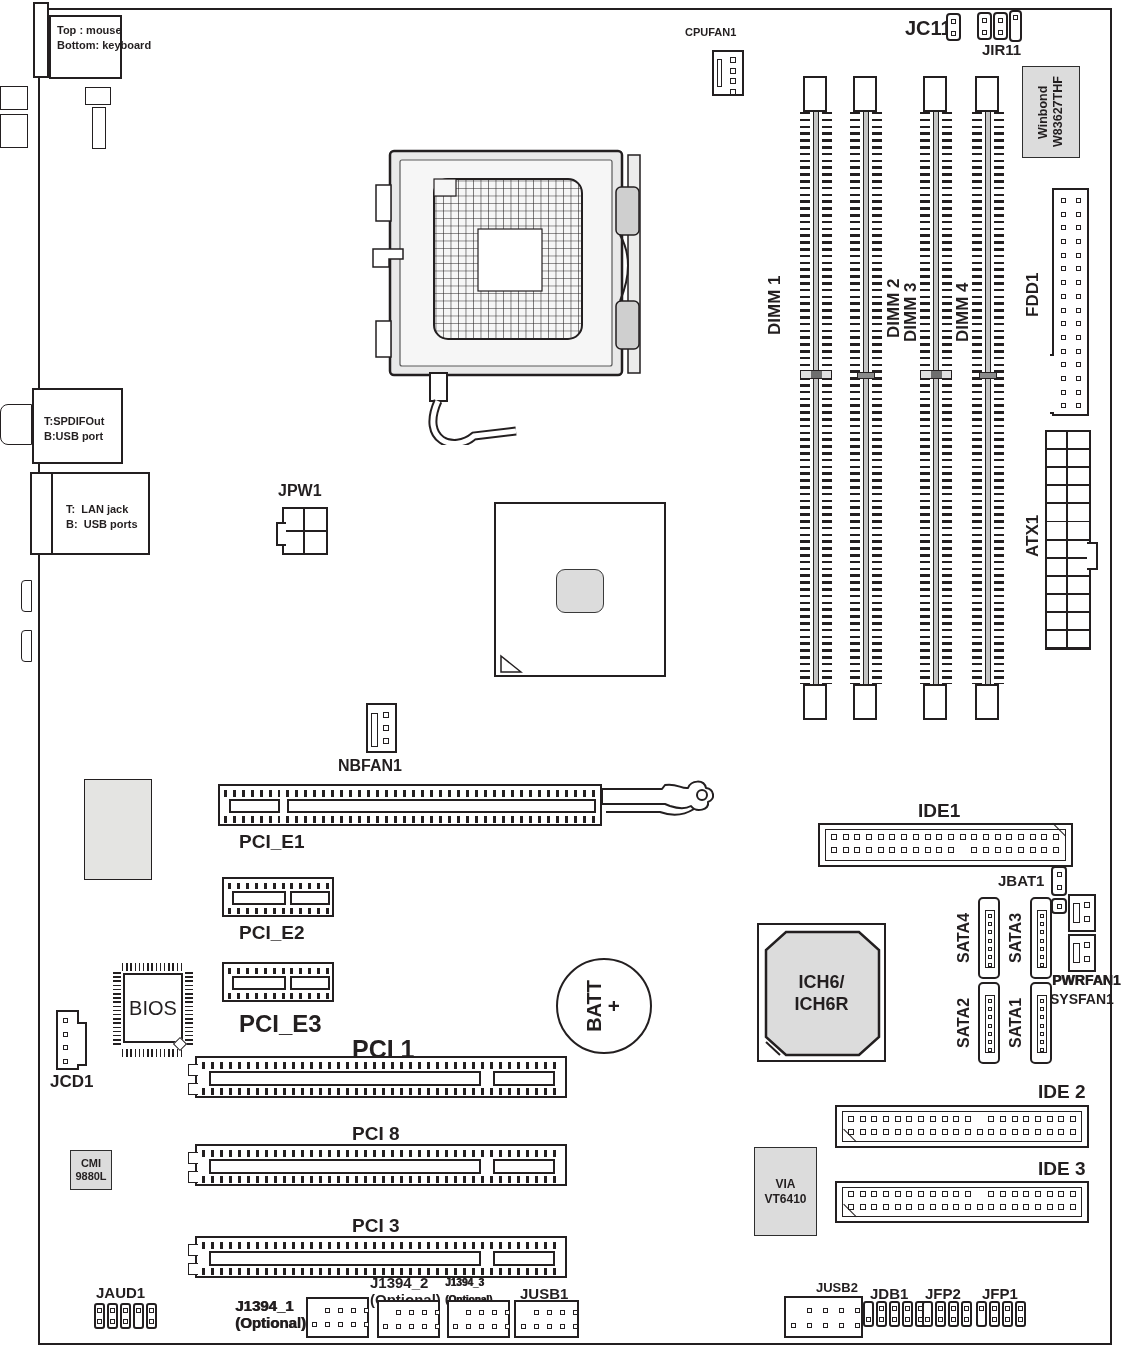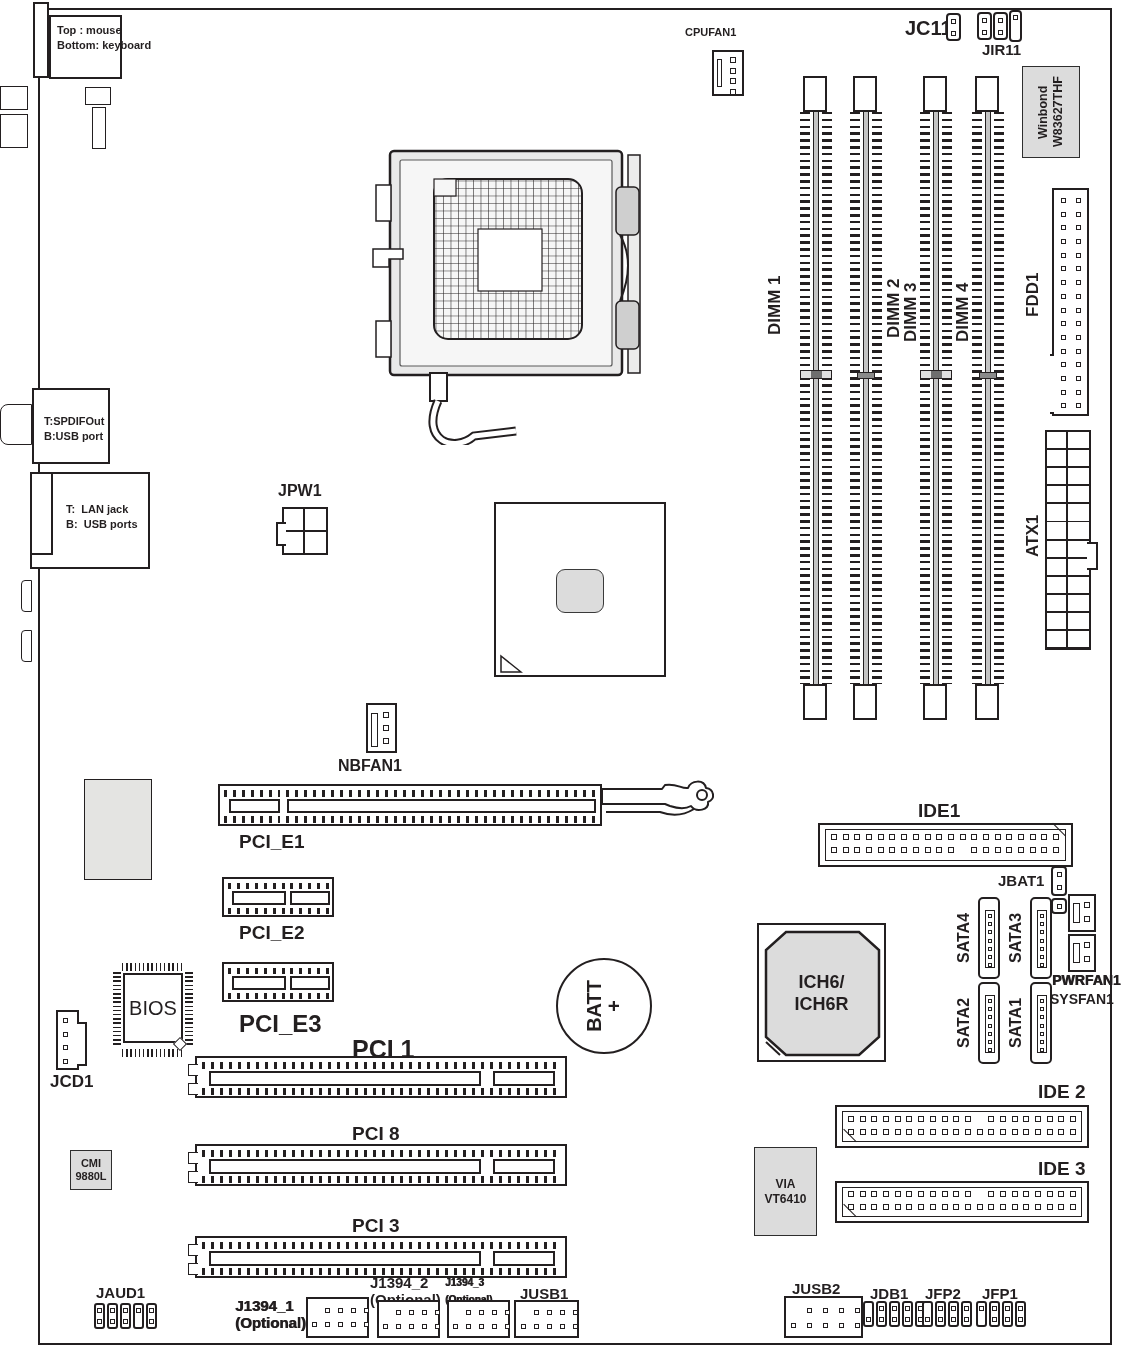--- a/index.html
+++ b/index.html
@@ -60,25 +60,25 @@
   <div class="box" style="left:33px;top:2px;width:16px;height:76px"></div>
   <div class="box" style="left:49px;top:15px;width:73px;height:64px;overflow:visible">
     <div class="io" style="padding:6px 0 0 6px">Top : mouse
 Bottom: keyboard</div>
   </div>
   <div class="box thin" style="left:0;top:86px;width:28px;height:24px"></div>
   <div class="box thin" style="left:0;top:114px;width:28px;height:34px"></div>
   <div class="box thin" style="left:85px;top:87px;width:26px;height:18px"></div>
   <div class="box thin" style="left:92px;top:107px;width:14px;height:42px"></div>
   <div class="box thin" style="left:0;top:404px;width:32px;height:41px;border-radius:8px 0 0 8px"></div>
-  <div class="box" style="left:32px;top:388px;width:78px;height:76px;overflow:visible">
+  <div class="box" style="left:32px;top:388px;width:91px;height:76px;overflow:visible">
     <div class="io" style="padding:24px 0 0 10px">T:SPDIFOut
 B:USB port</div>
   </div>
-  <div class="box" style="left:30px;top:472px;width:120px;height:97px">
+  <div class="box" style="left:30px;top:472px;width:120px;height:83px">
     <div class="io" style="padding:28px 0 0 34px">T:  LAN jack
 B:  USB ports</div>
   </div>
   <div class="box" style="left:30px;top:472px;width:23px;height:83px"></div>
   <div class="box thin" style="left:21px;top:580px;width:11px;height:32px;border-radius:4px 0 0 4px"></div>
   <div class="box thin" style="left:21px;top:630px;width:11px;height:32px;border-radius:4px 0 0 4px"></div>
 
   <div class="lbl" style="left:685px;top:26px;font-size:11px">CPUFAN1</div>
   <div class="box" style="left:712px;top:50px;width:32px;height:46px">
     <div class="fan ft" style="position:absolute;left:3px;top:7px;width:5px;height:28px;border:1.5px solid #231f20"></div>
@@ -657,21 +657,21 @@
         <i class="pin"></i>
         <i class="pin"></i>
         <i class="pin"></i>
         <i class="pin"></i>
         <i class="pin"></i>
         <i class="pin"></i>
         <i class="pin"></i>
       </div>
   </div>
 
-  <div class="lbl" style="left:792px;top:1280px;font-size:15px">JUSB2</div>
+  <div class="lbl" style="left:816px;top:1280px;font-size:13px">JUSB2</div>
   <div class="box" style="left:784px;top:1296px;width:79px;height:42px">
     <div class="abs" style="left: 5px; top: 10px; display: grid; grid-template-columns: repeat(5, 5px); grid-auto-rows: 5px; gap: 10px 11px;">
         <i class="pin" style="visibility: hidden;"></i>
         <i class="pin"></i>
         <i class="pin"></i>
         <i class="pin"></i>
         <i class="pin"></i>
         <i class="pin"></i>
         <i class="pin"></i>
         <i class="pin"></i>

